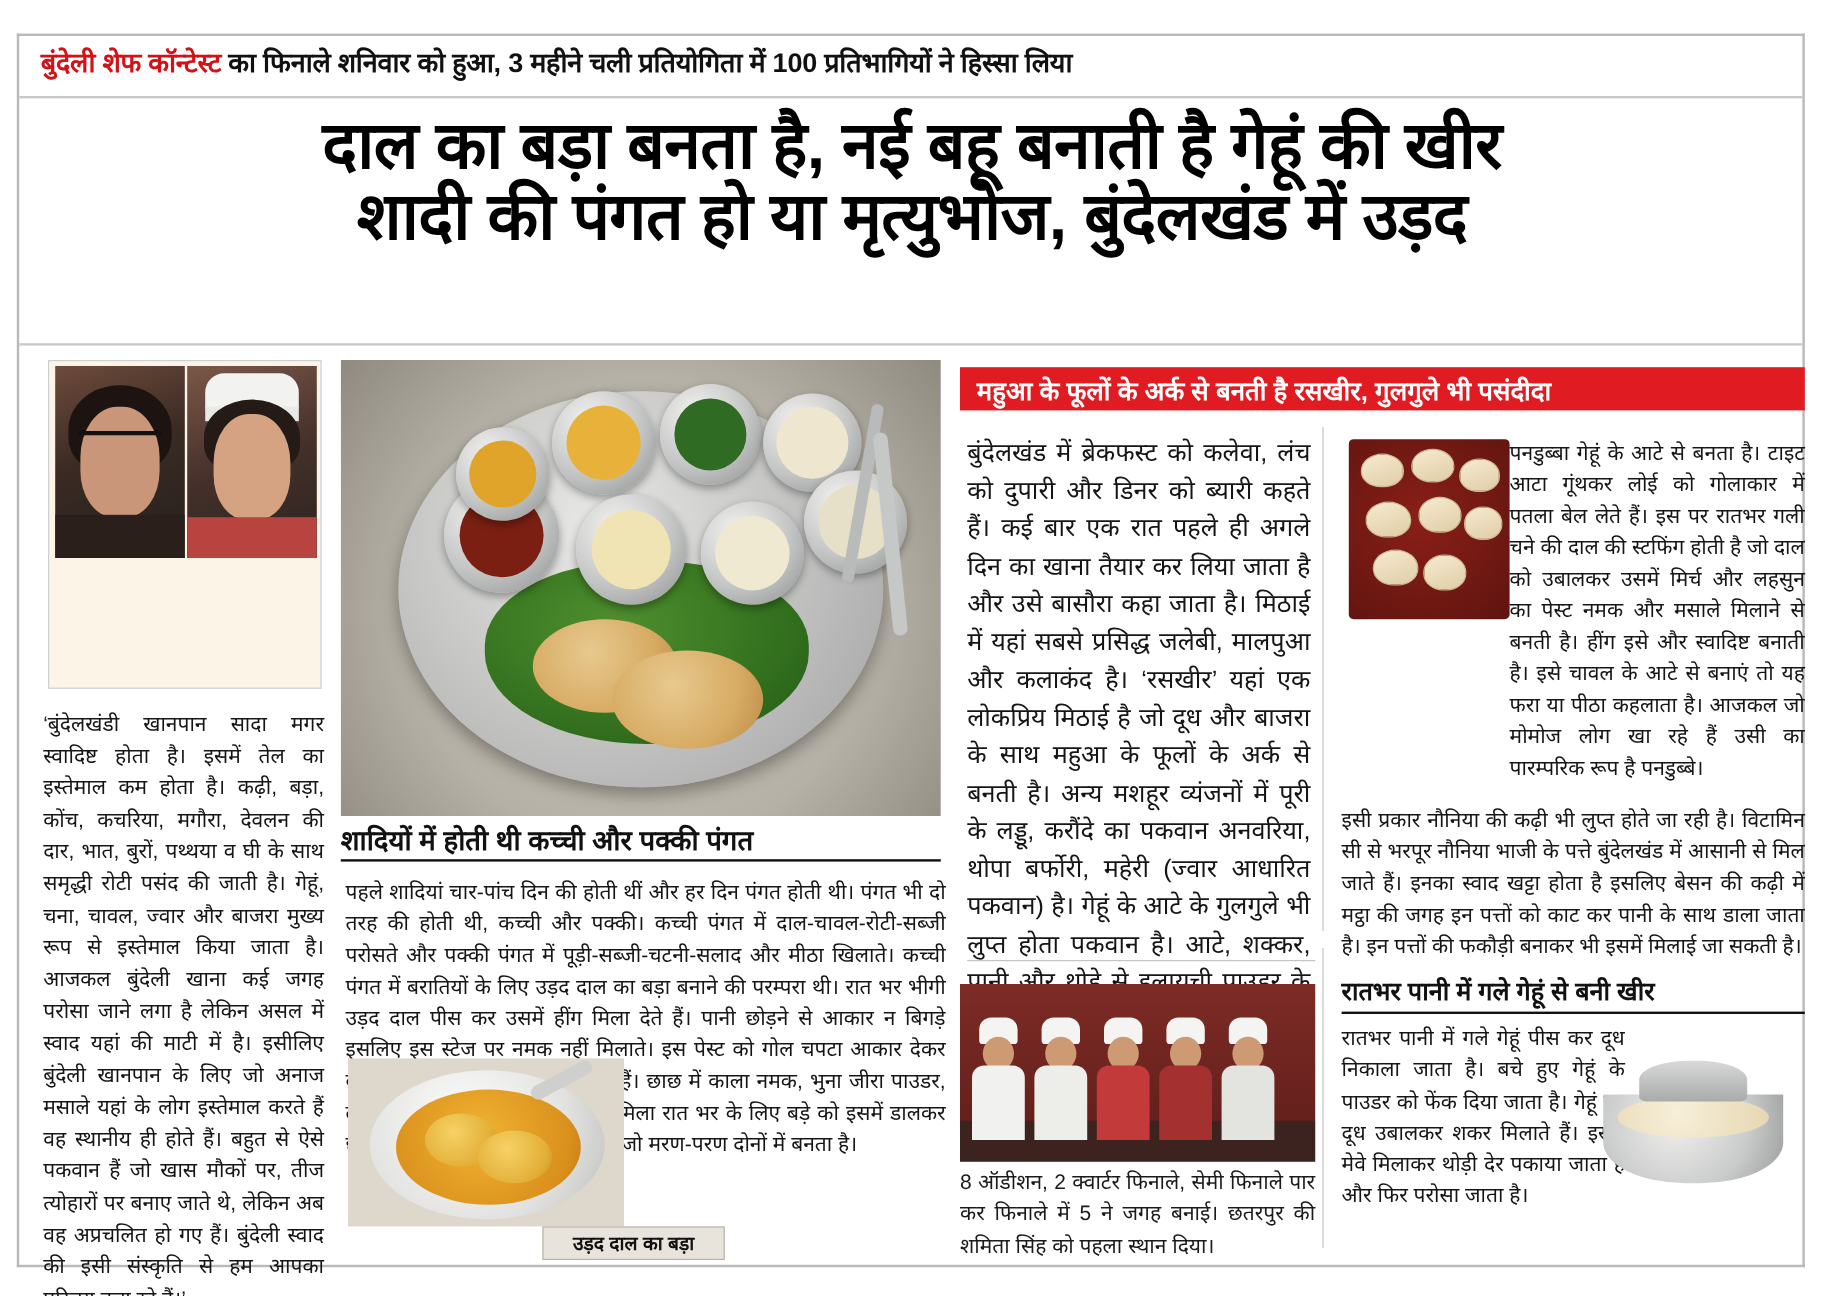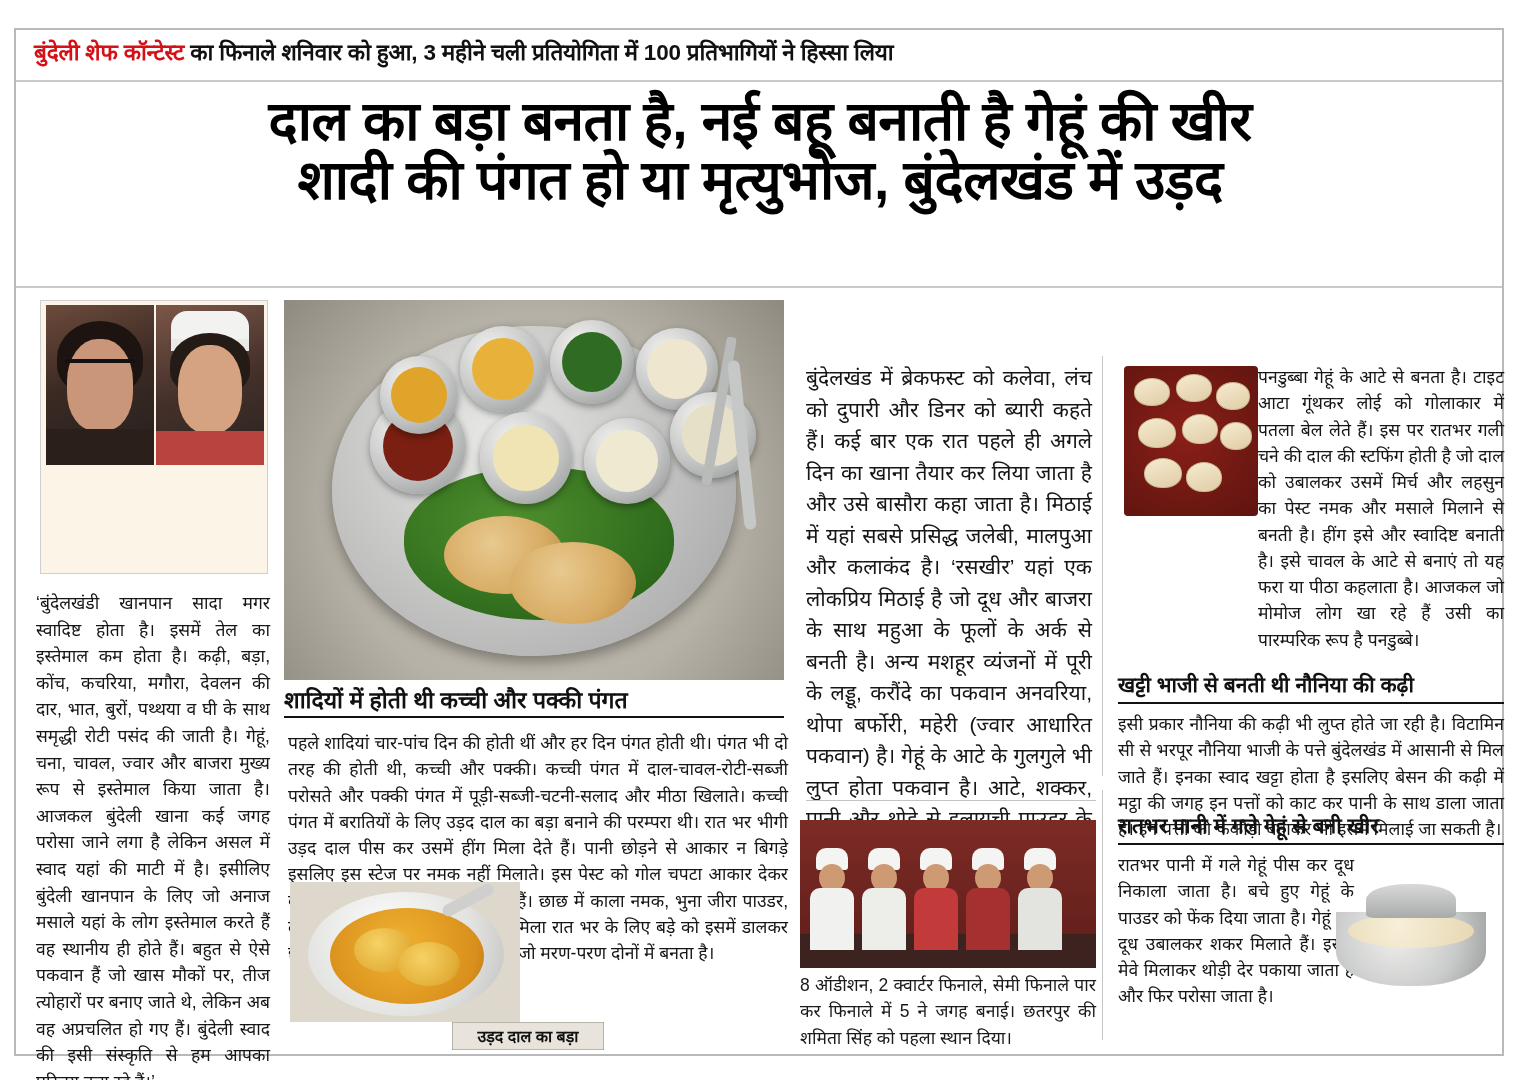--- a/index.html
+++ b/index.html
@@ -229,20 +229,23 @@
 
   <div class="bada">
     <div class="bada-plate"></div>
     <div class="bada-curry"></div>
     <div class="vada v1"></div>
     <div class="vada v2"></div>
     <div class="bada-spoon"></div>
   </div>
   <div class="bada-cap">उड़द दाल का बड़ा</div>
 
+  <div class="redbar">
+    <span>महुआ के फूलों के अर्क से बनती है रसखीर, गुलगुले भी पसंदीदा</span>
+  </div>
 
   <div class="rcol1">बुंदेलखंड में ब्रेकफस्ट को कलेवा, लंच को दुपारी और डिनर को ब्यारी कहते हैं। कई बार एक रात पहले ही अगले दिन का खाना तैयार कर लिया जाता है और उसे बासौरा कहा जाता है। मिठाई में यहां सबसे प्रसिद्ध जलेबी, मालपुआ और कलाकंद है। ‘रसखीर’ यहां एक लोकप्रिय मिठाई है जो दूध और बाजरा के साथ महुआ के फूलों के अर्क से बनती है। अन्य मशहूर व्यंजनों में पूरी के लड्डू, करौंदे का पकवान अनवरिया, थोपा बर्फोरी, महेरी (ज्वार आधारित पकवान) है। गेहूं के आटे के गुलगुले भी लुप्त होता पकवान है। आटे, शक्कर, पानी और थोड़े से इलायची पाउडर के घोल से बने घी में तले फकौड़े गुलगुले कहलाते हैं। क्रंच बढ़ाने के लिए तिल्ली डाल सकते हैं।</div>
   <div class="vdiv1"></div>
   <div class="vdiv2"></div>
   <div class="hdiv-right"></div>
 
   <div class="pandubba-img">
     <div class="dumpling" style="left:10px;top:12px;width:34px;height:26px;"></div>
     <div class="dumpling" style="left:52px;top:8px;width:34px;height:26px;"></div>
     <div class="dumpling" style="left:92px;top:16px;width:32px;height:26px;"></div>
@@ -250,21 +253,20 @@
     <div class="dumpling" style="left:58px;top:48px;width:34px;height:28px;"></div>
     <div class="dumpling" style="left:96px;top:56px;width:30px;height:26px;"></div>
     <div class="dumpling" style="left:20px;top:92px;width:36px;height:28px;"></div>
     <div class="dumpling" style="left:62px;top:96px;width:34px;height:28px;"></div>
   </div>
   <div class="rc2" style="top:366px;">
     <div class="rtext" style="text-indent:0;padding-left:140px;margin-top:-2px;">पनडुब्बा गेहूं के आटे से बनता है। टाइट आटा गूंथकर लोई को गोलाकार में पतला बेल लेते हैं। इस पर रातभर गली चने की दाल की स्टफिंग होती है जो दाल को उबालकर उसमें मिर्च और लहसुन का पेस्ट नमक और मसाले मिलाने से बनती है। हींग इसे और स्वादिष्ट बनाती है। इसे चावल के आटे से बनाएं तो यह फरा या पीठा कहलाता है। आजकल जो मोमोज लोग खा रहे हैं उसी का पारम्परिक रूप है पनडुब्बे।</div>
   </div>
 
   <div class="rc2" style="top:670px;">
-    <div class="rhead">खट्टी भाजी से बनती थी नौनिया की कढ़ी</div>
     <div class="rtext">इसी प्रकार नौनिया की कढ़ी भी लुप्त होते जा रही है। विटामिन सी से भरपूर नौनिया भाजी के पत्ते बुंदेलखंड में आसानी से मिल जाते हैं। इनका स्वाद खट्टा होता है इसलिए बेसन की कढ़ी में मट्ठा की जगह इन पत्तों को काट कर पानी के साथ डाला जाता है। इन पत्तों की फकौड़ी बनाकर भी इसमें मिलाई जा सकती है।</div>
   </div>
 
   <div class="rc2" style="top:811px;">
     <div class="rhead">रातभर पानी में गले गेहूं से बनी खीर</div>
     <div class="rtext" style="padding-right:150px;">रातभर पानी में गले गेहूं पीस कर दूध निकाला जाता है। बचे हुए गेहूं के पाउडर को फेंक दिया जाता है। गेहूं का दूध उबालकर शकर मिलाते हैं। इसमें मेवे मिलाकर थोड़ी देर पकाया जाता है और फिर परोसा जाता है।</div>
     <div class="kheer-img">
       <div class="kheer-bowl"></div>
       <div class="kheer-milk"></div>
       <div class="kheer-lid"></div>

